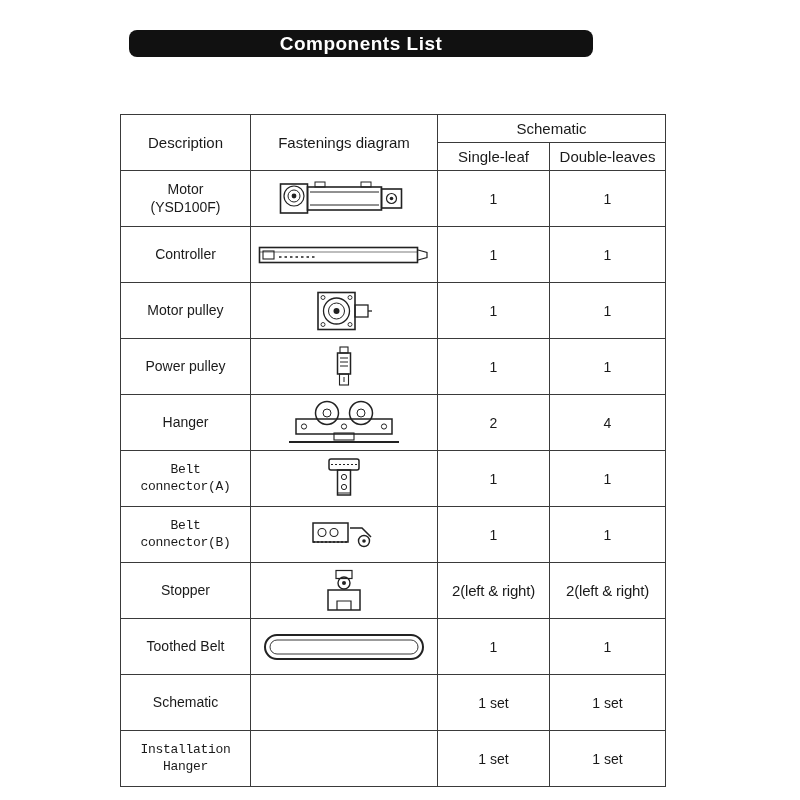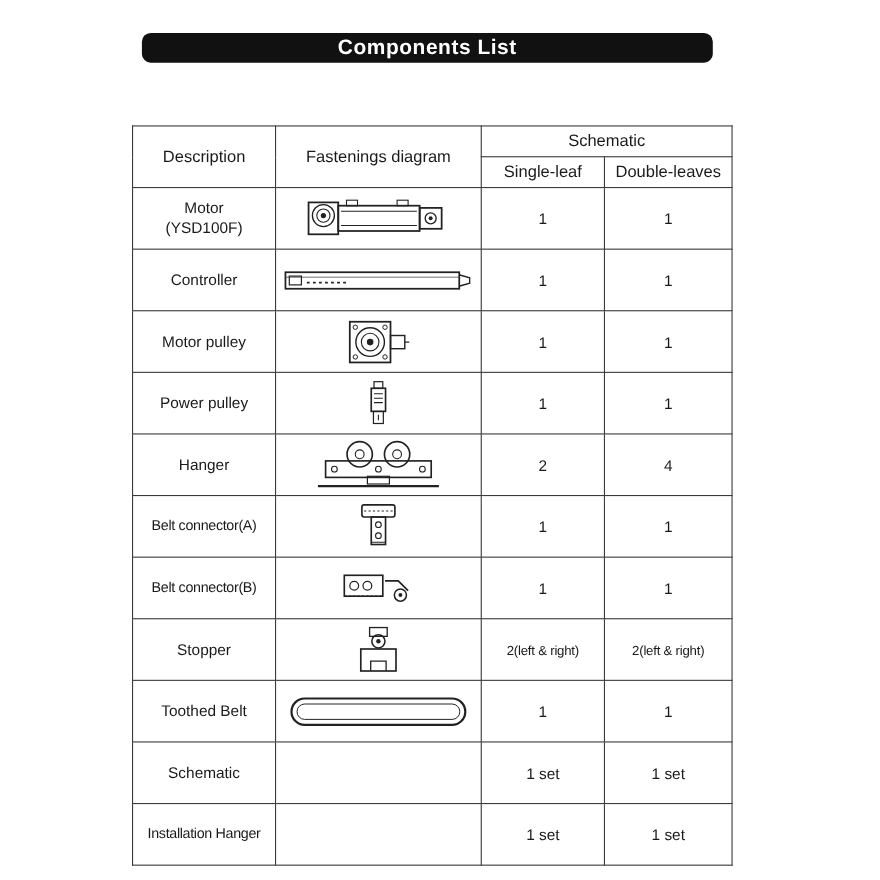--- a/index.html
+++ b/index.html
@@ -1,21 +1,21 @@
 <!DOCTYPE html>
 <html><head>
 <meta charset="utf-8">
 <style>
   html,body { margin:0; padding:0; }
   body {
     width:800px; height:800px; background:#ffffff; position:relative;
     font-family:"Liberation Sans", sans-serif; color:#1a1a1a;
   }
   .title-bar {
-    position:absolute; left:129px; top:30px; width:519px; height:27px;
+    position:absolute; left:129px; top:30px; width:464px; height:27px;
     background:#111111; border-radius:8px;
     display:flex; align-items:center; justify-content:center;
   }
   .title-bar .title-text {
     color:#ffffff; font-size:19px; font-weight:bold; letter-spacing:0.5px;
   }
   table.components {
     position:absolute; left:120px; top:114px;
     border-collapse:collapse; table-layout:fixed;
   }
@@ -24,23 +24,23 @@
     text-align:center; vertical-align:middle; padding:0 3px;
     font-size:14px; overflow:hidden;
   }
   col.c-desc  { width:130px; }
   col.c-schem { width:187px; }
   col.c-single{ width:112px; }
   col.c-double{ width:116px; }
   tr.hdr-row th { height:27px; font-size:15px; }
   tr.body-row td { height:55px; }
   td.desc-cell { white-space:pre-line; line-height:1.25; font-size:14px; }
-  td.desc-cell.tight { font-size:13px; letter-spacing:-0.3px; }
+  td.desc-cell.tight { font-size:13px; letter-spacing:-0.3px;font-family:Liberation Mono, monospace; }
   td.qty-cell { font-size:14px; }
-  td.qty-cell.small { font-size:12px; letter-spacing:-0.2px; }
+  td.qty-cell.small { font-size:15px; letter-spacing:-0.2px; }
   .schem-wrap { display:flex; align-items:center; justify-content:center; }
   svg { display:block; }
 </style>
 </head>
 <body>
 
 <div class="title-bar">
   <span class="title-text">Components List</span>
 </div>
 

